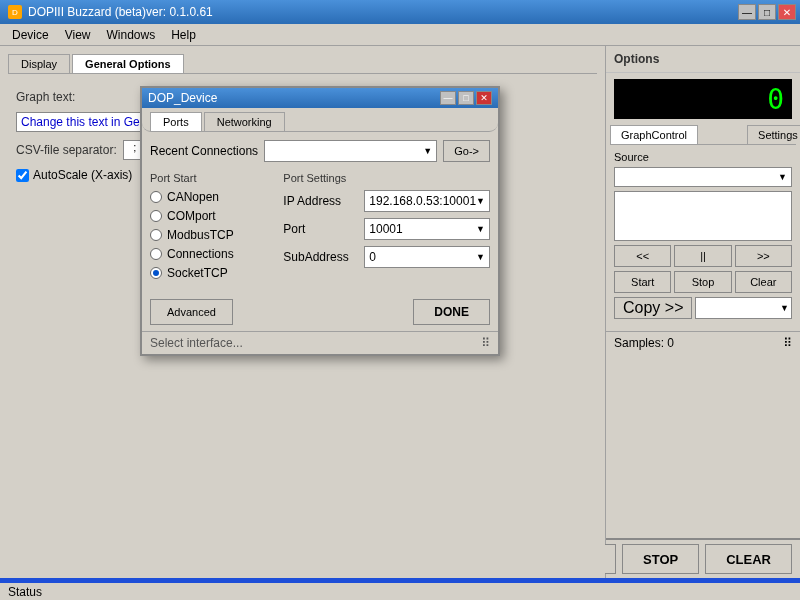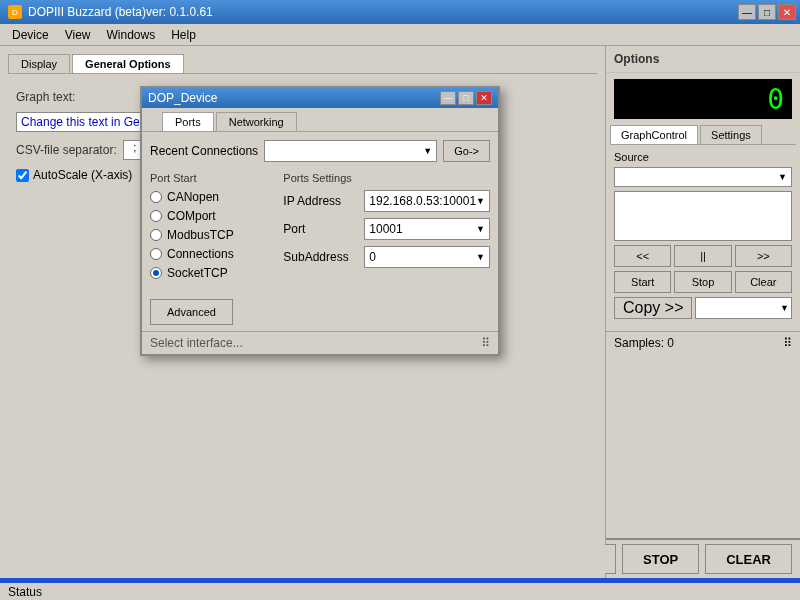--- a/index.html
+++ b/index.html
@@ -79,21 +79,21 @@
       justify-content: space-between;
       font-size: 11px;
     }
     .dialog-title-controls { display: flex; gap: 2px; }
     .dialog-btn {
       width: 16px; height: 14px; background: #c0c0c0; border: 1px solid #888;
       font-size: 9px; display: flex; align-items: center; justify-content: center; cursor: pointer;
     }
     .dialog-btn.close-btn { background: #cc3333; color: white; }
 
-    .dialog-tabs { display: flex; border-bottom: 1px solid #a0a0a0; background: #d4d0c8; padding: 4px 20px 0; }
+    .dialog-tabs { display: flex; border-bottom: 1px solid #a0a0a0; background: #d4d0c8; padding: 4px 8px 0; border-radius: 9px; }
     .dialog-tab {
       padding: 3px 12px; background: #d4d0c8; border: 1px solid #a0a0a0;
       border-bottom: none; cursor: pointer; font-size: 11px; margin-right: 2px;
     }
     .dialog-tab.active { background: white; }
 
     .dialog-body { padding: 8px; }
     .recent-row { display: flex; align-items: center; gap: 6px; margin-bottom: 10px; font-size: 11px; }
     .dropdown {
       height: 22px; border: 1px solid #888; background: white;
@@ -161,21 +161,21 @@
       margin: 6px 8px;
       background: black;
       height: 40px;
       display: flex;
       align-items: center;
       justify-content: flex-end;
       padding-right: 8px;
     }
     .display-digits { color: #00ff00; font-size: 28px; font-family: monospace; }
 
-    .inner-tabs { display: flex; border-bottom: 1px solid #a0a0a0; margin: 0 4px; }
+    .inner-tabs { display: flex; border-bottom: 1px solid #a0a0a0; margin: 0 4px; gap: 47px; }
     .inner-tab {
       padding: 3px 10px; background: #d4d0c8; border: 1px solid #a0a0a0;
       border-bottom: none; cursor: pointer; font-size: 11px; margin-right: 2px;
     }
     .inner-tab.active { background: white; }
 
     .graph-control { padding: 6px 8px; }
     .source-label { font-size: 11px; margin-bottom: 4px; }
     .source-dropdown {
       width: 100%; height: 20px; border: 1px solid #888; background: white;
@@ -329,21 +329,21 @@
               <div class="radio-circle"></div>
               <span>Connections</span>
             </div>
             <div class="radio-item">
               <div class="radio-circle selected"></div>
               <span>SocketTCP</span>
             </div>
           </div>
 
           <div class="port-settings-col">
-            <div class="col-header">Ports Settings</div>
+            <div class="col-header">Port Settings</div>
             <div class="setting-row">
               <span class="setting-label">IP Address</span>
               <div class="setting-dropdown">
                 <span>192.168.0.53:10001</span>
                 <span class="setting-dropdown-arrow">▼</span>
               </div>
             </div>
             <div class="setting-row">
               <span class="setting-label">Port</span>
               <div class="setting-dropdown">
@@ -357,20 +357,21 @@
                 <span>0</span>
                 <span class="setting-dropdown-arrow">▼</span>
               </div>
             </div>
           </div>
         </div>
       </div>
 
       <div class="dialog-footer">
         <button class="advanced-btn">Advanced</button>
+        <button class="done-btn">DONE</button>
       </div>
 
       <div class="status-bar-dialog">
         <span>Select interface...</span>
         <span>⠿</span>
       </div>
     </div>
 
     <div style="position:absolute; bottom:8px; left:8px; right:8px; top:360px; background:#d4d0c8;"></div>
   </div>

